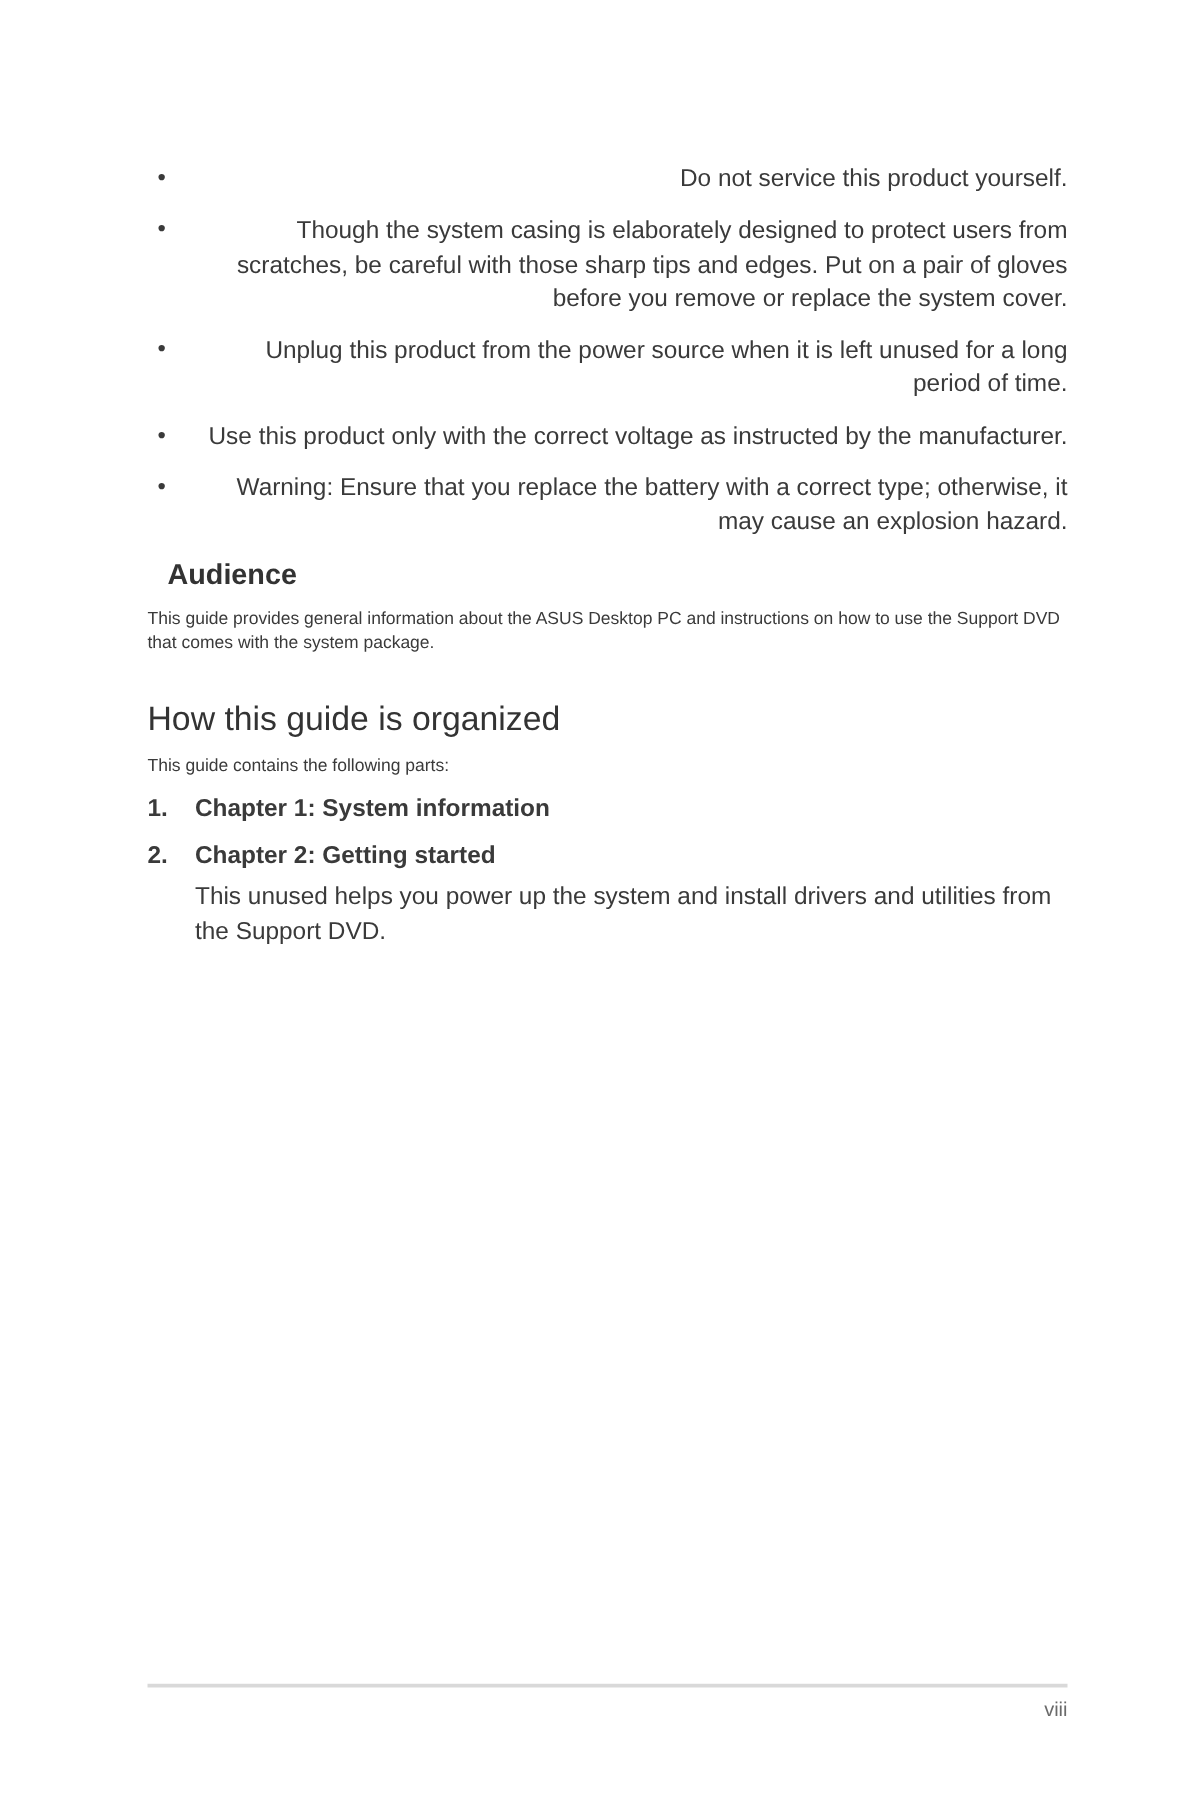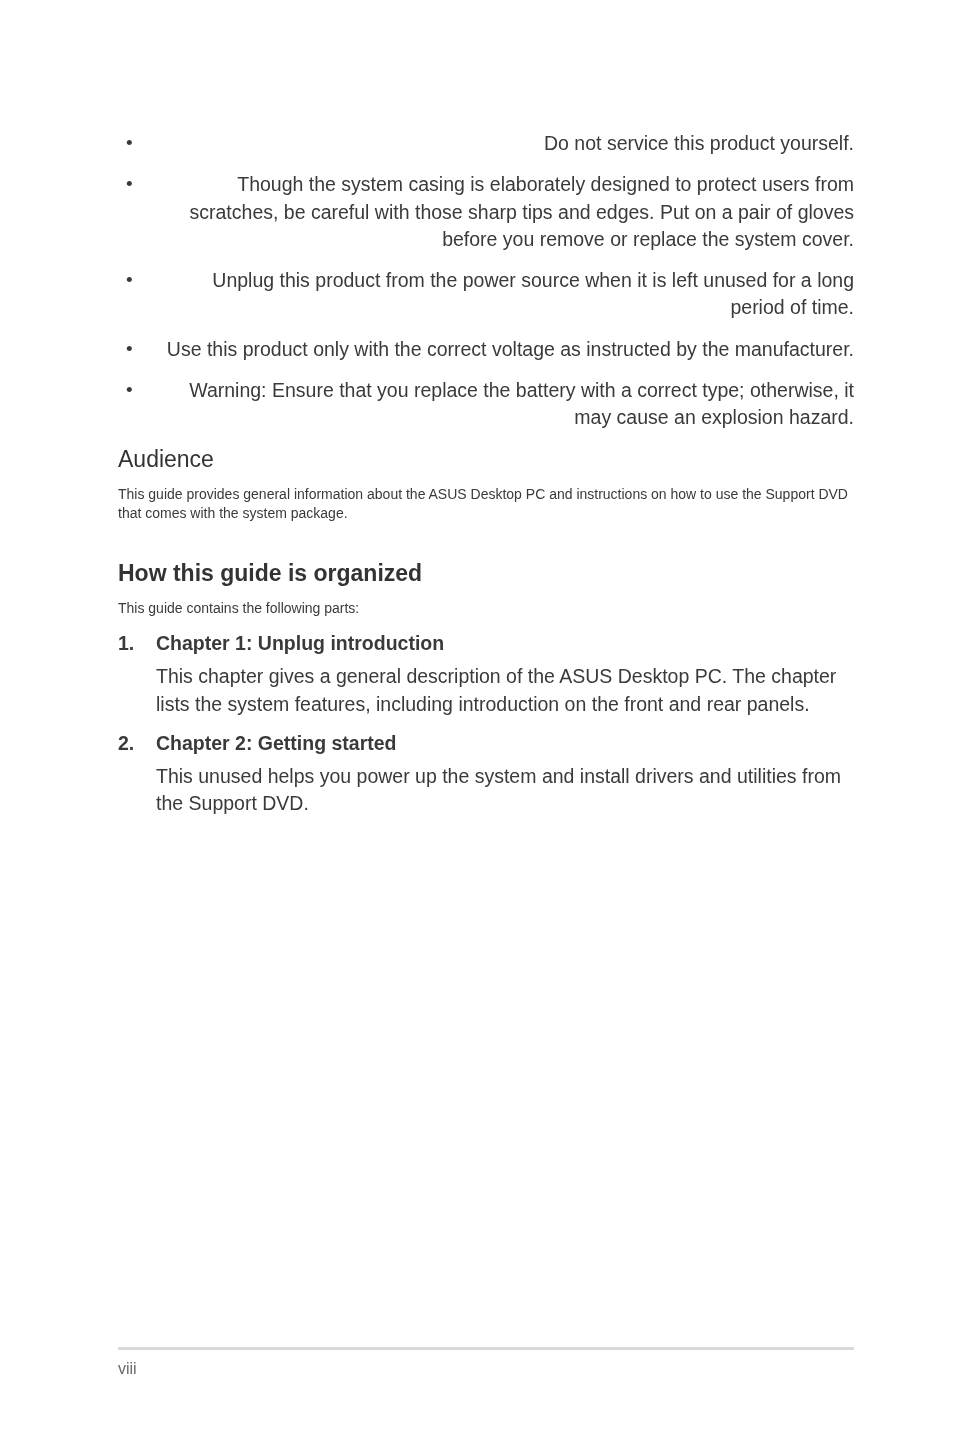--- a/index.html
+++ b/index.html
@@ -35,28 +35,29 @@
   }
   h1.section {
     font-size: 29px;
     font-weight: bold;
     color: #333333;
     margin-top: 38px;
     margin-bottom: 16px;
   }
   h2.sub {
     font-size: 23px;
-    font-weight: normal;
+    font-weight: bold;
     color: #333333;
     margin-top: 0;
     margin-bottom: 12px;
+    margin-left: 16px;
   }
   h2.sub2 {
-    font-size: 23px;
-    font-weight: bold;
+    font-size: 27px;
+    font-weight: normal;
     color: #333333;
     margin-top: 36px;
     margin-bottom: 12px;
   }
   p.body {
     font-size: 14px;
     line-height: 1.4;
     color: #3a3a3a;
     margin-bottom: 10px;
   }
@@ -82,20 +83,21 @@
     color: #3a3a3a;
     margin-top: 8px;
     margin-bottom: 12px;
   }
   .footer {
     position: absolute;
     left: 0;
     right: 0;
     bottom: 60px;
     padding: 16px 100px 0 118px;
+    text-align: right;
   }
   .footer-line {
     height: 3px;
     background: #d9d9d9;
     margin-bottom: 10px;
   }
   .footer-num {
     font-size: 16px;
     color: #6a6a6a;
   }
@@ -115,23 +117,22 @@
 
 
   <h2 class="sub">Audience</h2>
   <p class="body">This guide provides general information about the ASUS Desktop PC and instructions on how to use the Support DVD that comes with the system package.</p>
 
   <h2 class="sub2">How this guide is organized</h2>
   <p class="body">This guide contains the following parts:</p>
 
   <div class="numitem">
     <div class="num">1.</div>
-    <div class="title">Chapter 1: Unplug introduction</div>
+    <div class="title">Chapter 1: System information</div>
   </div>
-  <div class="indent-body">This chapter gives a general description of the ASUS Desktop PC. The chapter lists the system features, including introduction on the front and rear panels.</div>
 
   <div class="numitem">
     <div class="num">2.</div>
     <div class="title">Chapter 2: Getting started</div>
   </div>
   <div class="indent-body">This unused helps you power up the system and install drivers and utilities from the Support DVD.</div>
 
 </div>
 
 <div class="footer">

